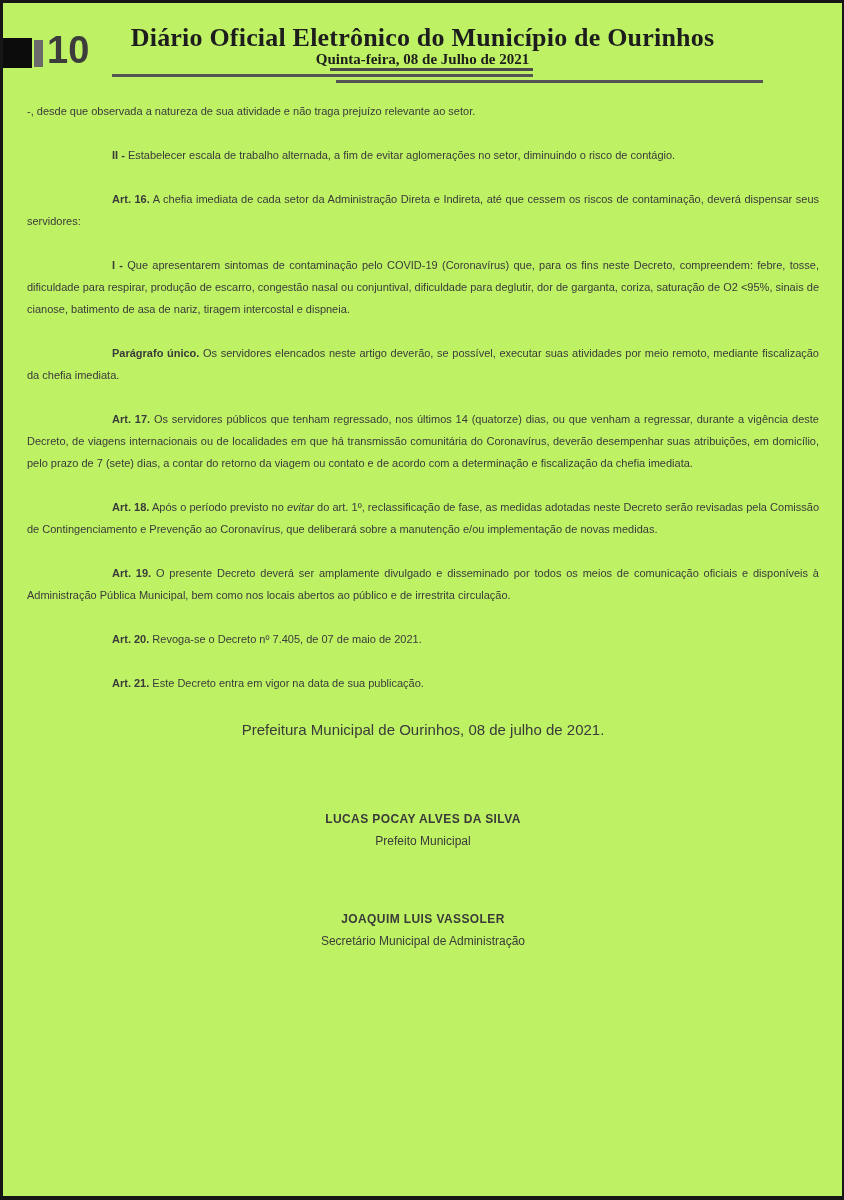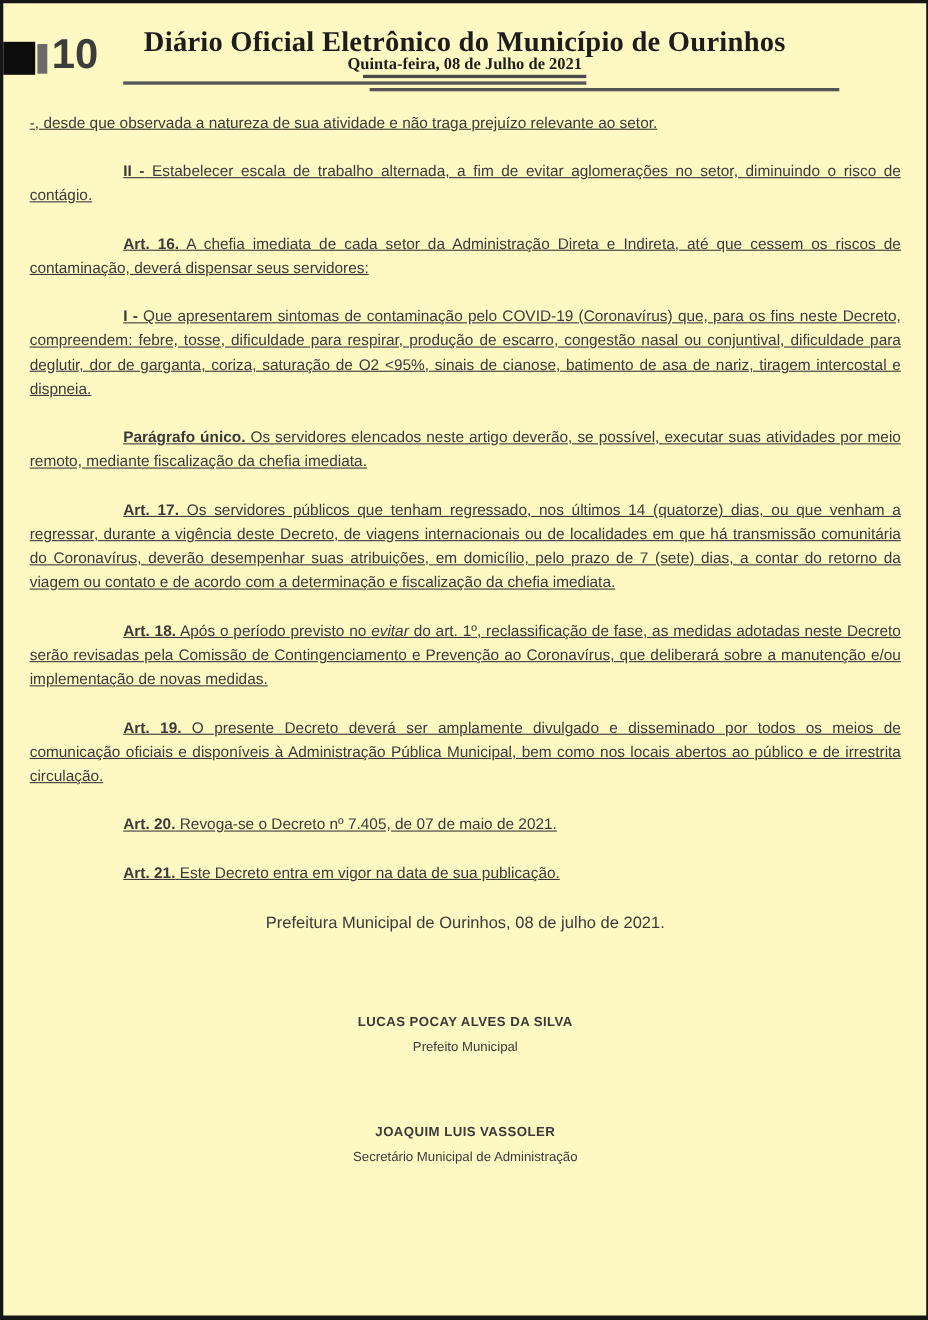--- a/index.html
+++ b/index.html
@@ -4,21 +4,21 @@
 <style>
   html,body{margin:0;padding:0;}
   body{
     background:#e8e8e8;
     font-family:"Liberation Sans","DejaVu Sans",sans-serif;
   }
   .page{
     position:relative;
     width:844px;height:1200px;
     margin:0 auto;
-    background:#fef9c3;
+    background:#bef264;
     border-left:3px solid #161616;
     border-top:3px solid #161616;
     border-right:2px solid #161616;
     border-bottom:4px solid #161616;
     box-sizing:border-box;
     overflow:hidden;
     color:#3a3a3a;
   }
   
   .masthead{position:relative;height:86px;}
@@ -43,25 +43,24 @@
     font-family:"Liberation Sans","DejaVu Sans",sans-serif;
   }
   .rule{position:absolute;background:#555;}
   .rule-date{left:327px;top:65px;width:203px;height:3px;background:#4a4a4a;}
   .rule-left{left:109px;top:71px;width:421px;height:3px;}
   .rule-right{left:333px;top:77px;width:427px;height:3px;}
   
   .content{padding:11px 23px 0 24px;}
   .content p{
     margin:0 0 22px 0;
-    font-size:14px;line-height:22px;
+    font-size:11px;line-height:22px;
     text-align:justify;
     text-indent:85px;
     color:#3a3a3a;
-    text-decoration:underline;
   }
   .content p.no-indent{text-indent:0;}
   .lead{font-weight:bold;}
   .it{font-style:italic;}
   .dateline{
     margin-top:25px;
     text-align:center;
     font-size:15px;line-height:22px;color:#3a3a3a;
   }
   .sig{

